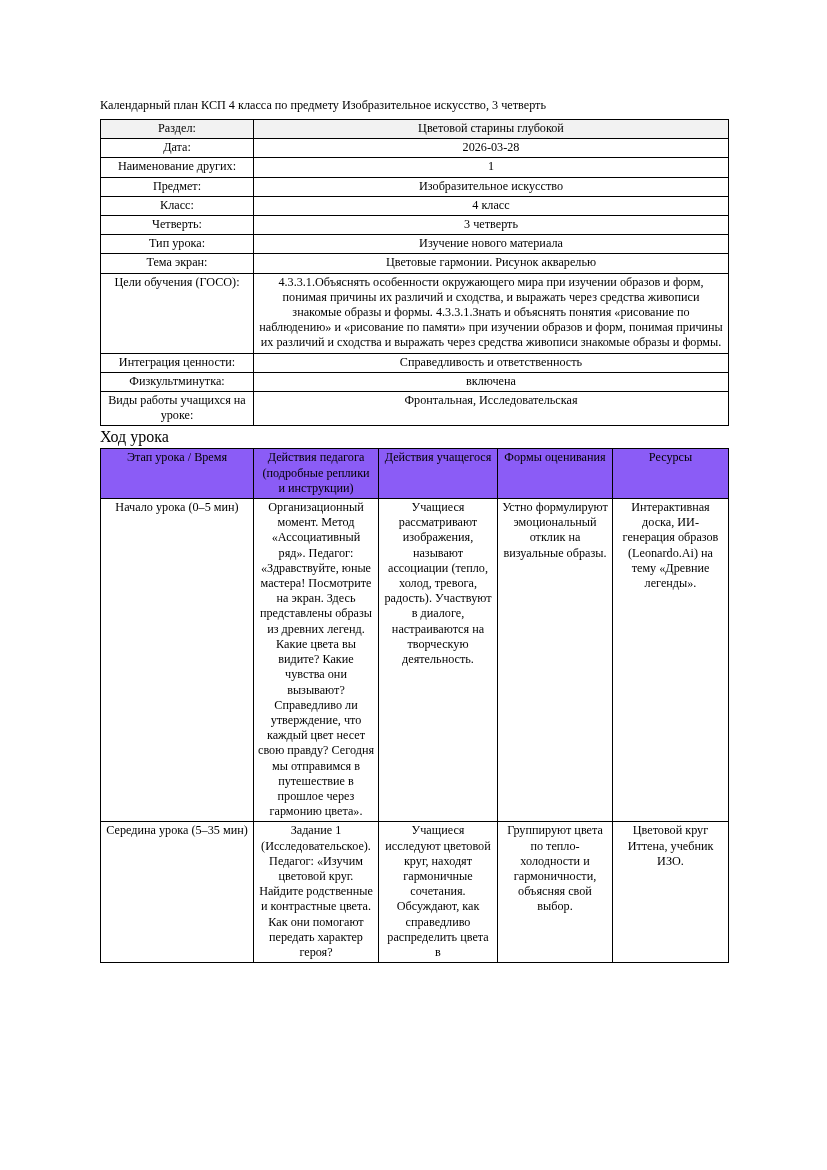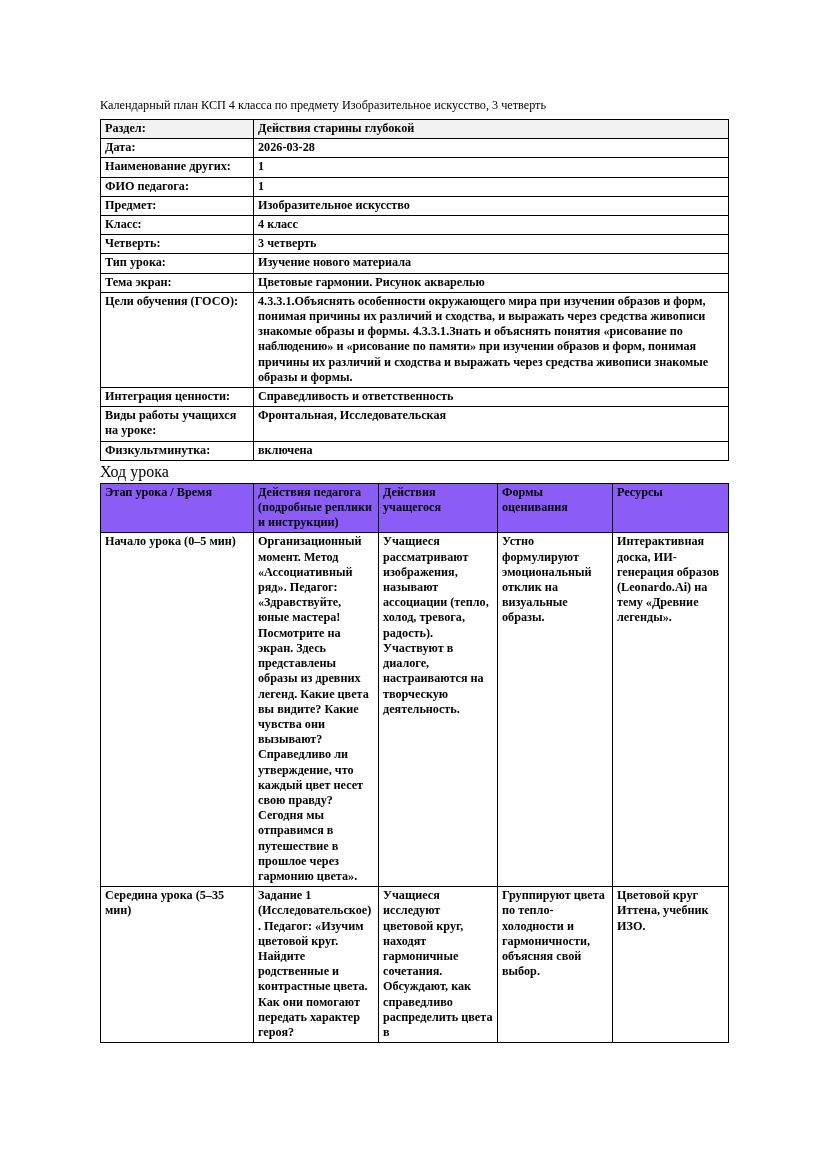--- a/index.html
+++ b/index.html
@@ -34,22 +34,22 @@
     border-collapse: collapse;
     width: 628px;
     table-layout: fixed;
   }
   table td, table th {
     border: 1px solid #000000;
     padding: 1px 4px 2px 4px;
     font-size: 12.2px;
     line-height: 15.2px;
     vertical-align: top;
-    text-align: left;
-    font-weight: bold;
+    text-align: center;
+    font-weight: normal;
     word-wrap: break-word;
     overflow-wrap: break-word;
     hyphens: none;
     margin-top: 36px;
   }
   
   #info-table { margin-bottom: 0; }
   #info-table col.c-label { width: 153px; }
   #info-table col.c-value { width: 475px; }
   #info-table tr.shaded td { background: #f2f2f2; }
@@ -80,32 +80,28 @@
     <p class="doc-title">Календарный план КСП 4 класса по предмету Изобразительное искусство, 3 четверть</p>
 
     <table id="info-table">
       <colgroup>
         <col class="c-label">
         <col class="c-value">
       </colgroup>
       <tbody>
           <tr class="shaded">
             <td>Раздел:</td>
-            <td>Действия старины глубокой</td>
+            <td>Цветовой старины глубокой</td>
           </tr>
           <tr>
             <td>Дата:</td>
             <td>2026-03-28</td>
           </tr>
           <tr>
             <td>Наименование других:</td>
-            <td>1</td>
-          </tr>
-          <tr>
-            <td>ФИО педагога:</td>
             <td>1</td>
           </tr>
           <tr>
             <td>Предмет:</td>
             <td>Изобразительное искусство</td>
           </tr>
           <tr>
             <td>Класс:</td>
             <td>4 класс</td>
           </tr>
@@ -123,26 +119,26 @@
           </tr>
           <tr>
             <td>Цели обучения (ГОСО):</td>
             <td>4.3.3.1.Объяснять особенности окружающего мира при изучении образов и форм, понимая причины их различий и сходства, и выражать через средства живописи знакомые образы и формы. 4.3.3.1.Знать и объяснять понятия «рисование по наблюдению» и «рисование по памяти» при изучении образов и форм, понимая причины их различий и сходства и выражать через средства живописи знакомые образы и формы.</td>
           </tr>
           <tr>
             <td>Интеграция ценности:</td>
             <td>Справедливость и ответственность</td>
           </tr>
           <tr>
+            <td>Физкультминутка:</td>
+            <td>включена</td>
+          </tr>
+          <tr>
             <td>Виды работы учащихся на уроке:</td>
             <td>Фронтальная, Исследовательская</td>
-          </tr>
-          <tr>
-            <td>Физкультминутка:</td>
-            <td>включена</td>
           </tr>
         </tbody>
     </table>
 
     <p class="section-label">Ход урока</p>
 
     <table id="flow-table">
       <colgroup>
         <col class="f1">
           <col class="f2">

